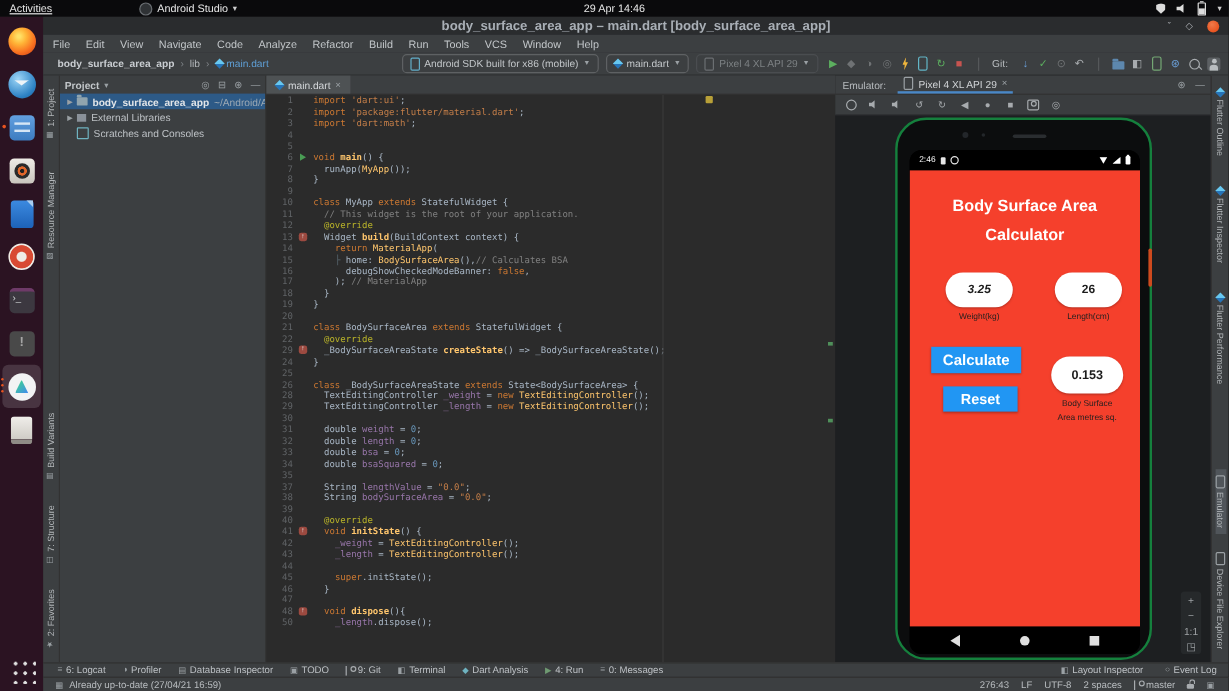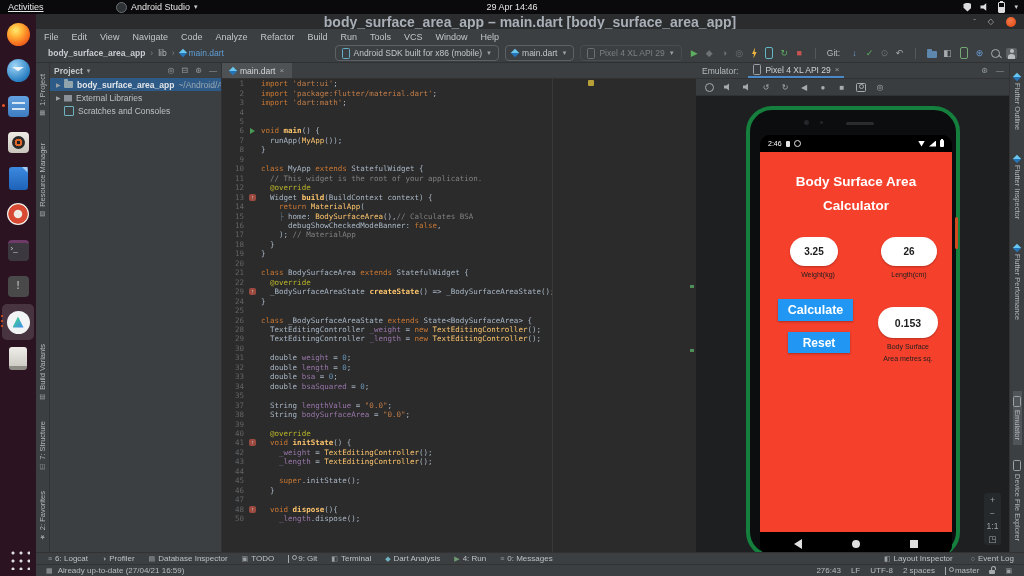--- a/index.html
+++ b/index.html
@@ -39,21 +39,21 @@
   .i-terminal{width:21px;height:21px;border-radius:4px;background:#3c3840;border-top:3px solid #6e3a68;position:relative;box-sizing:border-box;}
   .i-terminal::after{content:"›_";position:absolute;left:3px;top:1px;color:#cfd2d4;font-size:8px;}
   .i-updater{width:21px;height:21px;border-radius:4px;background:#494949;position:relative;}
   .i-updater::after{content:"!";position:absolute;left:0;right:0;top:3px;text-align:center;color:#a5a5a5;font-weight:bold;font-size:11px;}
   .i-astudio{width:23px;height:23px;border-radius:50%;background:#f2f3f4;position:relative;}
   .i-astudio::after{content:"";position:absolute;left:6px;top:6px;width:11px;height:11px;background:linear-gradient(135deg,#3ddc84,#4285f4);clip-path:polygon(50% 0,100% 100%,0 100%);}
   .i-device{width:18px;height:23px;border-radius:3px;background:linear-gradient(#f0eeea,#cfccc6);border-bottom:4px solid #8f8c86;box-sizing:border-box;}
   .i-showapps{width:23px;height:23px;background-image:radial-gradient(circle,#e0e0e0 1.4px,transparent 1.7px);background-size:8px 8px;background-position:2px 2px;}
   
   #titlebar{left:36px;top:14px;width:988px;height:15px;background:#2a2c2e;display:flex;align-items:center;}
-  #wintitle{position:absolute;left:0;right:0;text-align:center;font-size:14px;font-weight:bold;color:#a9afb6;}
+  #wintitle{position:absolute;left:0;right:0;text-align:center;font-size:11px;font-weight:bold;color:#a9afb6;}
   #winctrls{position:absolute;right:8px;display:flex;align-items:center;gap:12px;}
   #winctrls .wmin,#winctrls .wmax{color:#a8acb0;font-size:8px;}
   #winctrls .wclose{width:10px;height:10px;border-radius:50%;background:radial-gradient(circle at 40% 35%,#f07a4a,#e95420 70%);}
   #menubar{left:36px;top:29px;width:988px;height:15px;background:#3c3f41;display:flex;align-items:center;gap:13px;padding-left:8px;box-sizing:border-box;font-size:9px;color:#c2c6c9;}
   #menubar span{flex:none;}
   #mtoolbar{left:36px;top:44px;width:988px;height:19px;background:#3c3f41;border-bottom:1px solid #2f3133;display:flex;align-items:center;box-sizing:border-box;}
   #breadcrumbs{display:flex;align-items:center;gap:5px;margin-left:12px;font-size:8.5px;}
   #breadcrumbs .bc0{font-weight:bold;color:#c9cdd1;}
   #breadcrumbs .bc{color:#b4b8bc;}
   #breadcrumbs .bsep{color:#7e8286;}
@@ -131,39 +131,39 @@
   #emubar{height:16px;background:#3a3d3f;border-bottom:1px solid #2f3133;display:flex;align-items:center;gap:9px;padding-left:8px;}
   #emubar .eic{display:flex;align-items:center;justify-content:center;width:10px;height:10px;font-size:8px;color:#a7abae;}
   .i-power{width:7px;height:7px;border:1.3px solid #a7abae;border-radius:50%;}
   .i-volume-down,.i-volume-up{width:8px;height:8px;background:#a7abae;clip-path:polygon(0 32%,30% 32%,62% 6%,62% 94%,30% 68%,0 68%);}
   .i-screenshot{width:9px;height:7px;border:1.2px solid #a7abae;border-radius:1.5px;position:relative;}
   .i-screenshot::after{content:"";width:3px;height:3px;border:1px solid #a7abae;border-radius:50%;position:absolute;left:1.5px;top:0.5px;}
   #emucontent{position:relative;height:457px;}
   #zoomctrl{position:absolute;right:8px;bottom:8px;width:17px;background:#26292b;border-radius:3px;display:flex;flex-direction:column;align-items:center;color:#9ea2a5;font-size:8.5px;}
   #zoomctrl div{height:13px;display:flex;align-items:center;justify-content:center;width:100%;}
   
-  #phone{position:absolute;left:50px;top:10px;width:214px;height:452px;background:#0c0d0e;border-radius:26px;border:4px solid #15803d;box-sizing:border-box;}
+  #phone{position:absolute;left:50px;top:2px;width:214px;height:452px;background:#0c0d0e;border-radius:26px;border:2px solid #15803d;box-sizing:border-box;}
   #pwrbtn{position:absolute;right:-2px;top:107px;width:3px;height:32px;background:#cf4a1e;border-radius:2px;}
   #cam1{position:absolute;left:54px;top:10px;width:5px;height:5px;border-radius:50%;background:#23262a;}
   #cam2{position:absolute;left:70px;top:11px;width:3px;height:3px;border-radius:50%;background:#23262a;}
   #slit{position:absolute;left:96px;top:12px;width:28px;height:3px;border-radius:2px;background:#2a2d30;}
   #pscreen{position:absolute;left:10px;top:25px;width:192px;height:420px;border-radius:10px;overflow:hidden;display:flex;flex-direction:column;background:#000;}
   #pstatus{height:17px;background:#000;display:flex;align-items:center;color:#fff;font-size:7px;padding:0 8px;gap:4px;}
   #pstatus .sspace{flex:1;}
   .ps-sq{width:4px;height:6px;background:#e6e6e6;border-radius:1px;}
   .ps-ci{width:5px;height:5px;border:1px solid #e6e6e6;border-radius:50%;}
   .ps-wifi{width:7px;height:6px;background:#fff;clip-path:polygon(0 0,100% 0,50% 100%);}
   .ps-sig{width:7px;height:6px;background:#fff;clip-path:polygon(100% 0,100% 100%,0 100%);}
   .ps-bat{width:4px;height:7px;background:#fff;border-radius:1px;position:relative;}
   .ps-bat::before{content:"";position:absolute;top:-1px;left:1px;width:2px;height:1px;background:#fff;}
   #papp{position:relative;flex:1;}
   #papp .ptitle{position:absolute;left:0;right:0;text-align:center;color:#fff;font-weight:bold;font-size:13.5px;}
   #pt1{top:22px;} #pt2{top:46px;}
   .pill{position:absolute;background:#fff;border-radius:15px;display:flex;align-items:center;justify-content:center;font-weight:bold;color:#1c1c1c;font-size:10px;box-shadow:0 1px 2px rgba(0,0,0,.25);}
-  #pill-w{left:30px;top:85px;width:48px;height:29px;}
+  #pill-w{left:30px;top:85px;width:56px;height:29px;font-style:italic;}
   #pill-l{left:121px;top:85px;width:56px;height:29px;}
   #pill-r{left:118px;top:155px;width:60px;height:31px;border-radius:16px;font-size:10.5px;}
   .plabel{position:absolute;color:#211f1f;font-size:7px;text-align:center;}
   #lab-w{left:30px;top:119px;width:56px;}
   #lab-l{left:121px;top:119px;width:56px;}
   #lab-r1{left:108px;top:191px;width:80px;}
   #lab-r2{left:104px;top:203px;width:88px;}
   .pbtn{position:absolute;background:#2196f3;color:#fff;font-weight:bold;display:flex;align-items:center;justify-content:center;box-shadow:0 1px 2px rgba(0,0,0,.3);}
   #btn-calc{left:18px;top:147px;width:75px;height:22px;font-size:12.5px;}
   #btn-reset{left:28px;top:180px;width:62px;height:21px;font-size:12px;}

